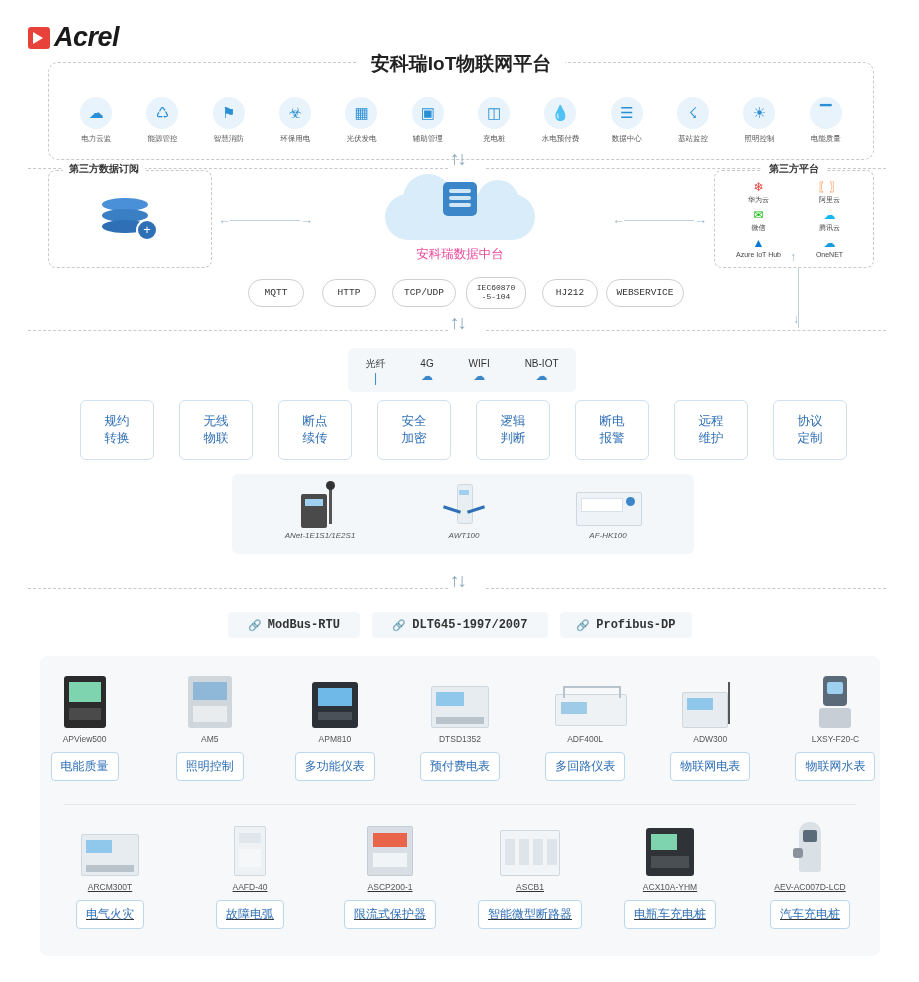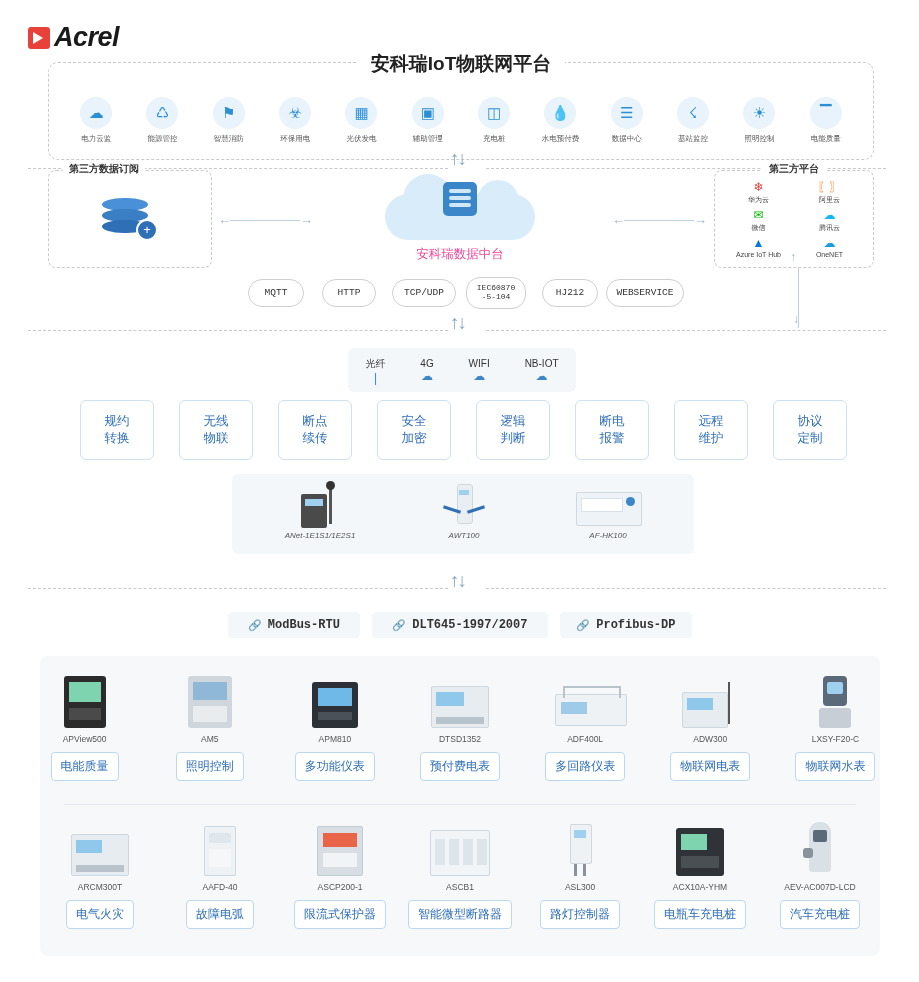--- a/index.html
+++ b/index.html
@@ -422,21 +422,21 @@
     background: #f6f8fa;
     border-radius: 8px;
   }
   .prod-row {
     position: absolute;
     left: 0; right: 0;
     display: flex;
     justify-content: space-around;
   }
   .prod-row.r1 { top: 14px; gap: 36px; }
-  .prod-row.r2 { top: 162px; }
+  .prod-row.r2 { top: 162px; text-decoration: underline; }
   .prod-divider {
     position: absolute;
     left: 24px; right: 24px;
     top: 148px;
     border-top: 1px solid #e4e8ec;
   }
   .prod-item {
     width: 104px;
     display: flex;
     flex-direction: column;
@@ -841,32 +841,20 @@
       <div class="prod-item">
         <div class="prod-img">
           <div style="position:relative;width:62px;height:44px;background:#f2f5f8;border:1px solid #cfd8de;border-radius:2px;">
             <div style="position:absolute;left:4px;top:8px;width:10px;height:26px;background:#dde4ea;box-shadow:14px 0 0 #dde4ea, 28px 0 0 #dde4ea, 42px 0 0 #dde4ea;"></div>
           </div>
         </div>
         <div class="prod-code">ASCB1</div>
         <div class="prod-tag">智能微型断路器</div>
       </div>
 
-      <div class="prod-item">
-        <div class="prod-img">
-          <div style="position:relative;width:28px;height:52px;">
-            <div style="position:absolute;left:4px;top:0;width:20px;height:38px;background:#eef2f5;border:1px solid #cfd8de;border-radius:2px;"></div>
-            <div style="position:absolute;left:8px;top:6px;width:12px;height:8px;background:#9fd0f0;"></div>
-            <div style="position:absolute;left:8px;bottom:0;width:3px;height:12px;background:#8a939b;"></div>
-            <div style="position:absolute;left:17px;bottom:0;width:3px;height:12px;background:#8a939b;"></div>
-          </div>
-        </div>
-        <div class="prod-code">ASL300</div>
-        <div class="prod-tag">路灯控制器</div>
-      </div>
 
 
       <div class="prod-item">
         <div class="prod-img">
           <div style="position:relative;width:48px;height:48px;background:#2f3337;border-radius:3px;">
             <div style="position:absolute;left:5px;top:6px;width:26px;height:16px;background:#7fd4b0;"></div>
             <div style="position:absolute;left:5px;top:28px;width:38px;height:12px;background:#4a4f54;"></div>
           </div>
         </div>
         <div class="prod-code">ACX10A-YHM</div>

